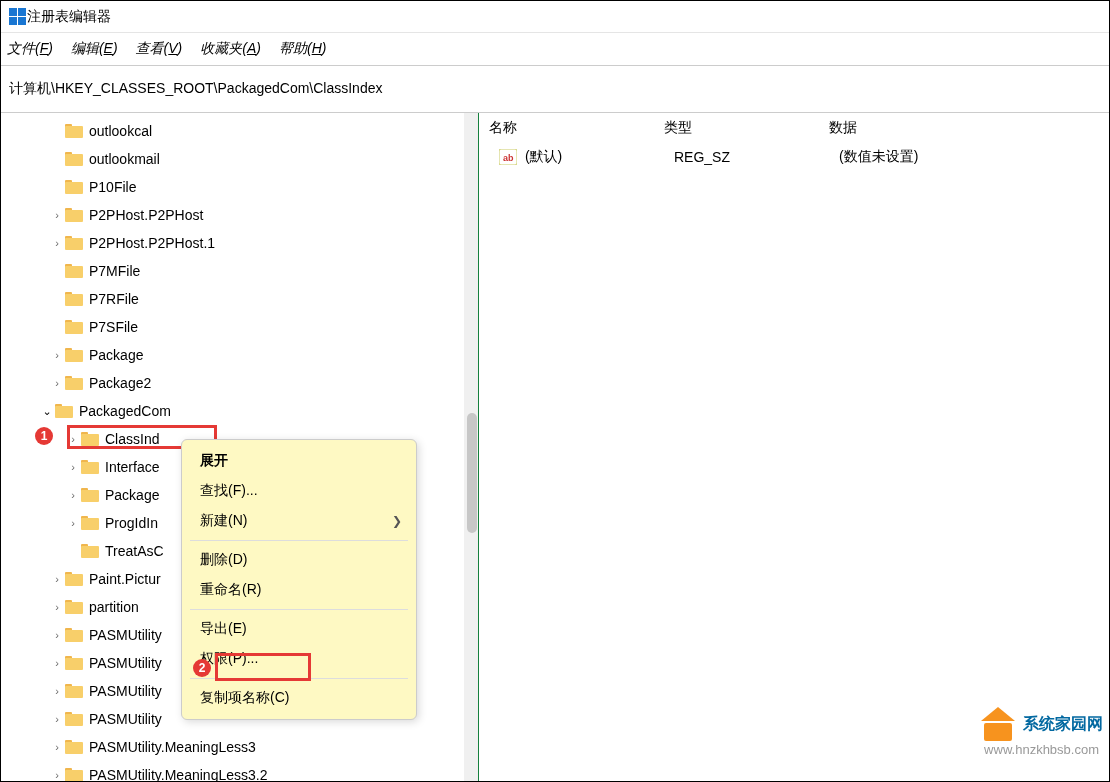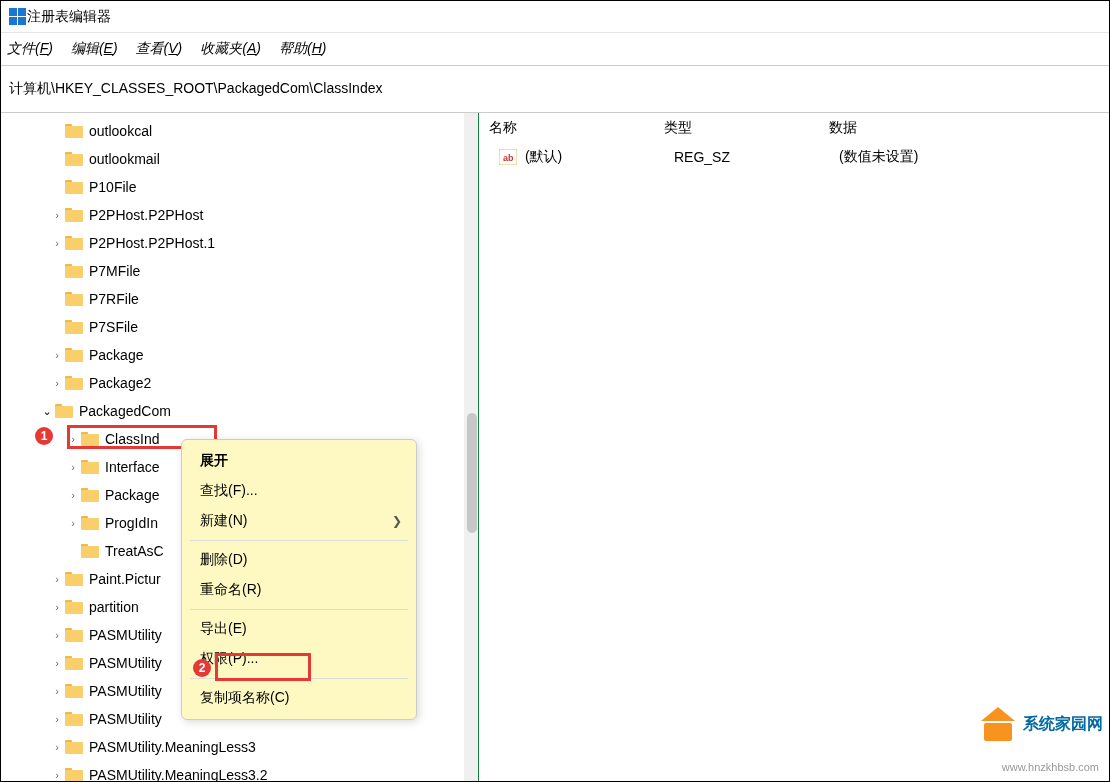--- a/index.html
+++ b/index.html
@@ -54,21 +54,21 @@
   .ctx-item { height: 30px; display: flex; align-items: center; padding: 0 18px; position: relative; cursor: default; }
   .ctx-item.bold { font-weight: bold; }
   .ctx-sep { height: 1px; background: #ddd; margin: 4px 8px; }
   .ctx-arrow { position: absolute; right: 14px; color: #555; font-size: 12px; }
   
   .watermark-logo { position: absolute; right: 6px; bottom: 40px; display: flex; align-items: center; gap: 6px; }
   .house-icon { width: 38px; height: 34px; position: relative; }
   .house-icon::before { content: ""; position: absolute; bottom: 0; left: 5px; width: 28px; height: 18px; background: #f7931e; border-radius: 2px; }
   .house-icon::after { content: ""; position: absolute; top: 0; left: 2px; width: 0; height: 0; border-left: 17px solid transparent; border-right: 17px solid transparent; border-bottom: 14px solid #f7931e; }
   .watermark-text { font-size: 16px; font-weight: bold; color: #0369a1; }
-  .watermark-url { position: absolute; right: 10px; bottom: 8px; font-size: 11px; color: #999; }
+  .watermark-url { position: absolute; right: 10px; bottom: 24px; font-size: 13px; color: #999; }
 </style>
 </head>
 <body>
 
 <div class="titlebar">
   <span class="app-icon">
       <span></span>
       <span></span>
       <span></span>
       <span></span>

